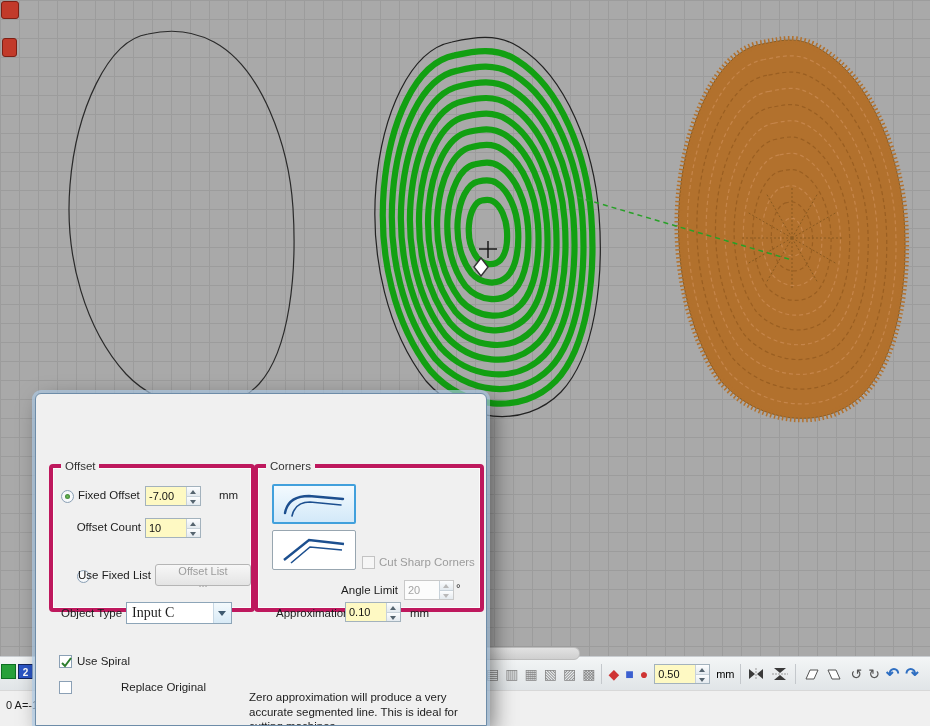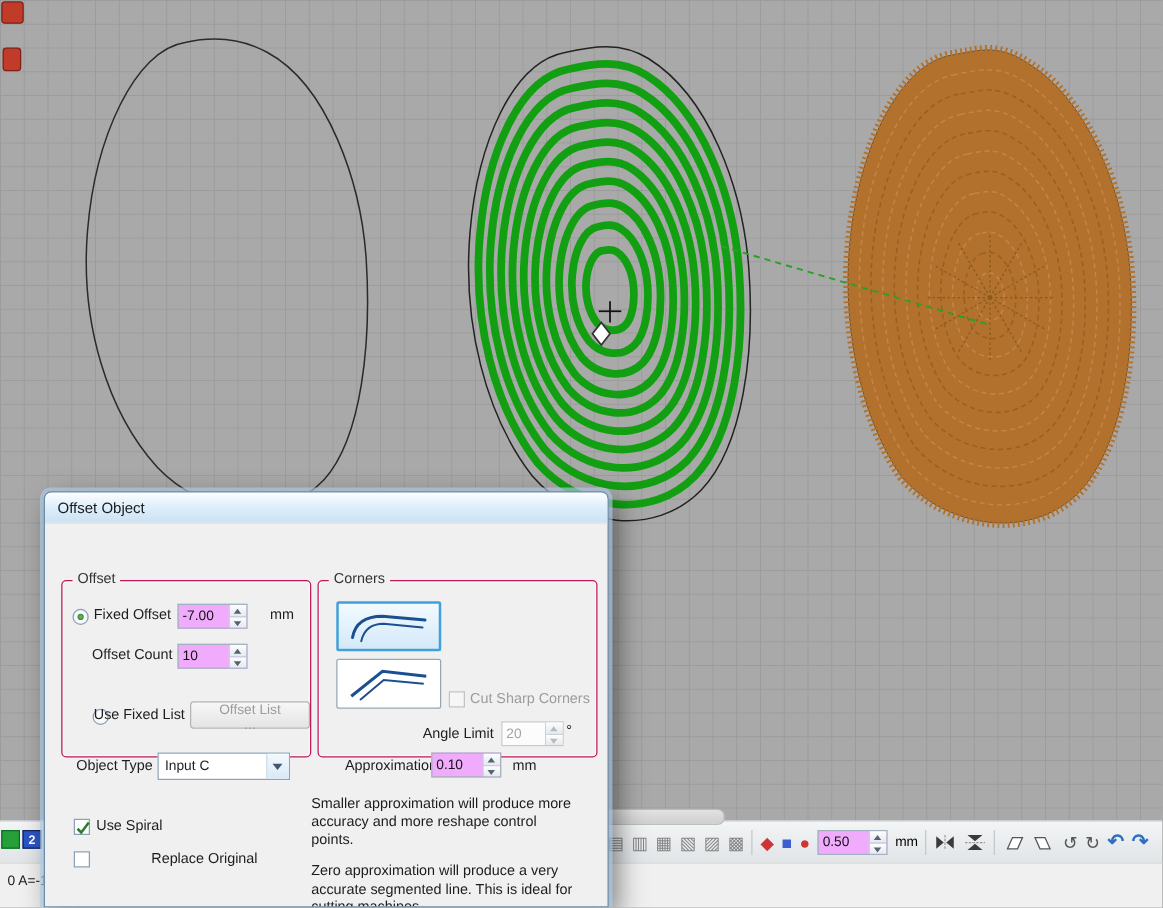--- a/index.html
+++ b/index.html
@@ -47,38 +47,38 @@
 
   
   .dialog{position:absolute;left:35px;top:393px;width:452px;height:333px;z-index:10;
     background:#f0f0f0;border:1px solid #6d8ca8;border-radius:6px 6px 0 0;box-sizing:border-box;
     box-shadow:0 0 0 3px rgba(175,205,232,.65), 6px 8px 22px rgba(0,0,0,.5);overflow:hidden;}
   .dlg-title{height:24px;line-height:24px;padding-left:10px;font-size:12px;color:#1b1b1b;
     background:linear-gradient(#fdfeff,#ddeefb 50%,#cbe2f3);border-bottom:1px solid #cdddea;
     border-radius:5px 5px 0 0;}
   .dlg-body{position:absolute;left:0;top:24px;right:0;bottom:0;font-size:11.5px;color:#1d1d1d;}
 
-  .gb{position:absolute;border:1px solid #be185d;border-radius:4px;box-shadow:inset 0 0 0 1px #fbfbfb;}
+  .gb{position:absolute;border:4px solid #be185d;border-radius:4px;box-shadow:inset 0 0 0 1px #fbfbfb;}
   .gb-l{position:absolute;top:-8px;left:8px;background:#f0f0f0;padding:0 4px;color:#333;}
 
   .abs{position:absolute;}
   .lbl{white-space:nowrap;}
   .dim{color:#9c9c9c;}
 
   
   .radio{display:inline-block;width:13px;height:13px;border:1px solid #8ba0b5;border-radius:50%;
     background:radial-gradient(#ffffff,#eef3f7);position:relative;box-sizing:border-box;}
   .radio.checked::after{content:"";position:absolute;left:3px;top:3px;width:5px;height:5px;border-radius:50%;
     background:radial-gradient(#6fbf57,#2d6b2d);}
   .cb{display:inline-block;width:13px;height:13px;border:1px solid #8ba0b5;background:#fff;box-sizing:border-box;}
   .cb.dis{border-color:#c3c3c3;background:#f6f6f6;}
   .cb svg{display:block;margin:-1px 0 0 -1px;}
 
   
-  .spinbox{position:absolute;display:inline-flex;height:20px;border:1px solid #a3b2bd;background:#f0abfc;box-sizing:border-box;}
+  .spinbox{position:absolute;display:inline-flex;height:20px;border:1px solid #a3b2bd;background:#fef9c3;box-sizing:border-box;}
   .ti{border:0;width:34px;font:11px "Liberation Sans",sans-serif;padding:0 3px;outline:none;background:transparent;color:#111;}
   .spin{display:flex;flex-direction:column;width:13px;border-left:1px solid #c8d2da;}
   .spin i{flex:1;background:linear-gradient(#fcfdfe,#e4eaef);border-bottom:1px solid #c8d2da;position:relative;}
   .spin i:last-child{border-bottom:0;}
   .spin i::after{content:"";position:absolute;left:3px;top:3px;border-left:3px solid transparent;border-right:3px solid transparent;}
   .spin .up::after{border-bottom:4px solid #55646f;}
   .spin .dn::after{border-top:4px solid #55646f;}
   .spinbox.dis{border-color:#c9c9c9;background:#fcfcfc;}
   .spinbox.dis .ti{color:#a5a5a5;}
   .spinbox.dis .spin .up::after{border-bottom-color:#b9b9b9;}
@@ -86,21 +86,21 @@
 
   .btn{position:absolute;height:22px;padding:0 18px;font:11px "Liberation Sans",sans-serif;
     background:linear-gradient(#f7f7f7,#e4e4e4);border:1px solid #b5b5b5;border-radius:3px;color:#9c9c9c;}
 
   .cbtn{position:absolute;width:84px;height:40px;background:#fff;border:1px solid #98a6b0;border-radius:2px;
     display:flex;align-items:center;justify-content:center;box-sizing:border-box;}
   .cbtn.sel{border:2px solid #41a0dc;background:linear-gradient(#f3fafe,#d3e9f9);}
 
   .combo{position:absolute;width:106px;height:22px;border:1px solid #8da5b8;background:#fff;
     display:flex;align-items:center;box-sizing:border-box;}
-  .combo .cv{flex:1;padding:0 5px;font-size:11px;}
+  .combo .cv{flex:1;padding:0 5px;font-size:14px;font-family:Liberation Serif, serif;}
   .combo .ca{width:17px;align-self:stretch;border-left:1px solid #c8d8e4;
     background:linear-gradient(#f4fafd,#d8eaf6);position:relative;}
   .combo .ca::after{content:"";position:absolute;left:4px;top:8px;border-left:4px solid transparent;
     border-right:4px solid transparent;border-top:5px solid #3f5a70;}
 
   .note{position:absolute;width:210px;font-size:11.5px;line-height:1.28;color:#1c1c1c;}
 </style>
 </head>
 <body>
 
@@ -230,23 +230,20 @@
     <span class="tico undo">↶</span>
     <span class="tico undo">↷</span>
   </div>
 </div>
 
 <div class="strip-status">
   <span class="readout">0 A=-14</span>
 </div>
 
 <div class="dialog">
-  <div class="dlg-title">
-    <span>Offset Object</span>
-  </div>
   <div class="dlg-body">
 
     <div class="gb" style="left:13px;top:46px;width:198px;height:140px;">
       <span class="gb-l">Offset</span>
 
       <span class="radio checked abs" style="left:8px;top:22px;"></span>
       <span class="lbl abs" style="left:25px;top:21px;">Fixed Offset</span>
       <span class="spinbox" style="left:92px;top:18px;">
         <input class="ti" value="-7.00" style="">
         <span class="spin">
@@ -323,16 +320,15 @@
     <span class="cb abs" style="left:23px;top:237px;">
       <svg width="15" height="15">
           <polyline points="3,8 6,11 12,3" fill="none" stroke="#2d7d2d" stroke-width="2"></polyline>
         </svg>
     </span>
     <span class="lbl abs" style="left:41px;top:237px;">Use Spiral</span>
 
     <span class="cb abs" style="left:23px;top:263px;"></span>
     <span class="lbl abs" style="left:41px;top:263px;padding-left:44px;">Replace Original</span>
 
-    <div class="note" style="left:213px;top:218px;">Smaller approximation will produce more accuracy and more reshape control points.</div>
     <div class="note" style="left:213px;top:272px;">Zero approximation will produce a very accurate segmented line. This is ideal for cutting machines.</div>
   </div>
 </div>
 
 </body></html>

